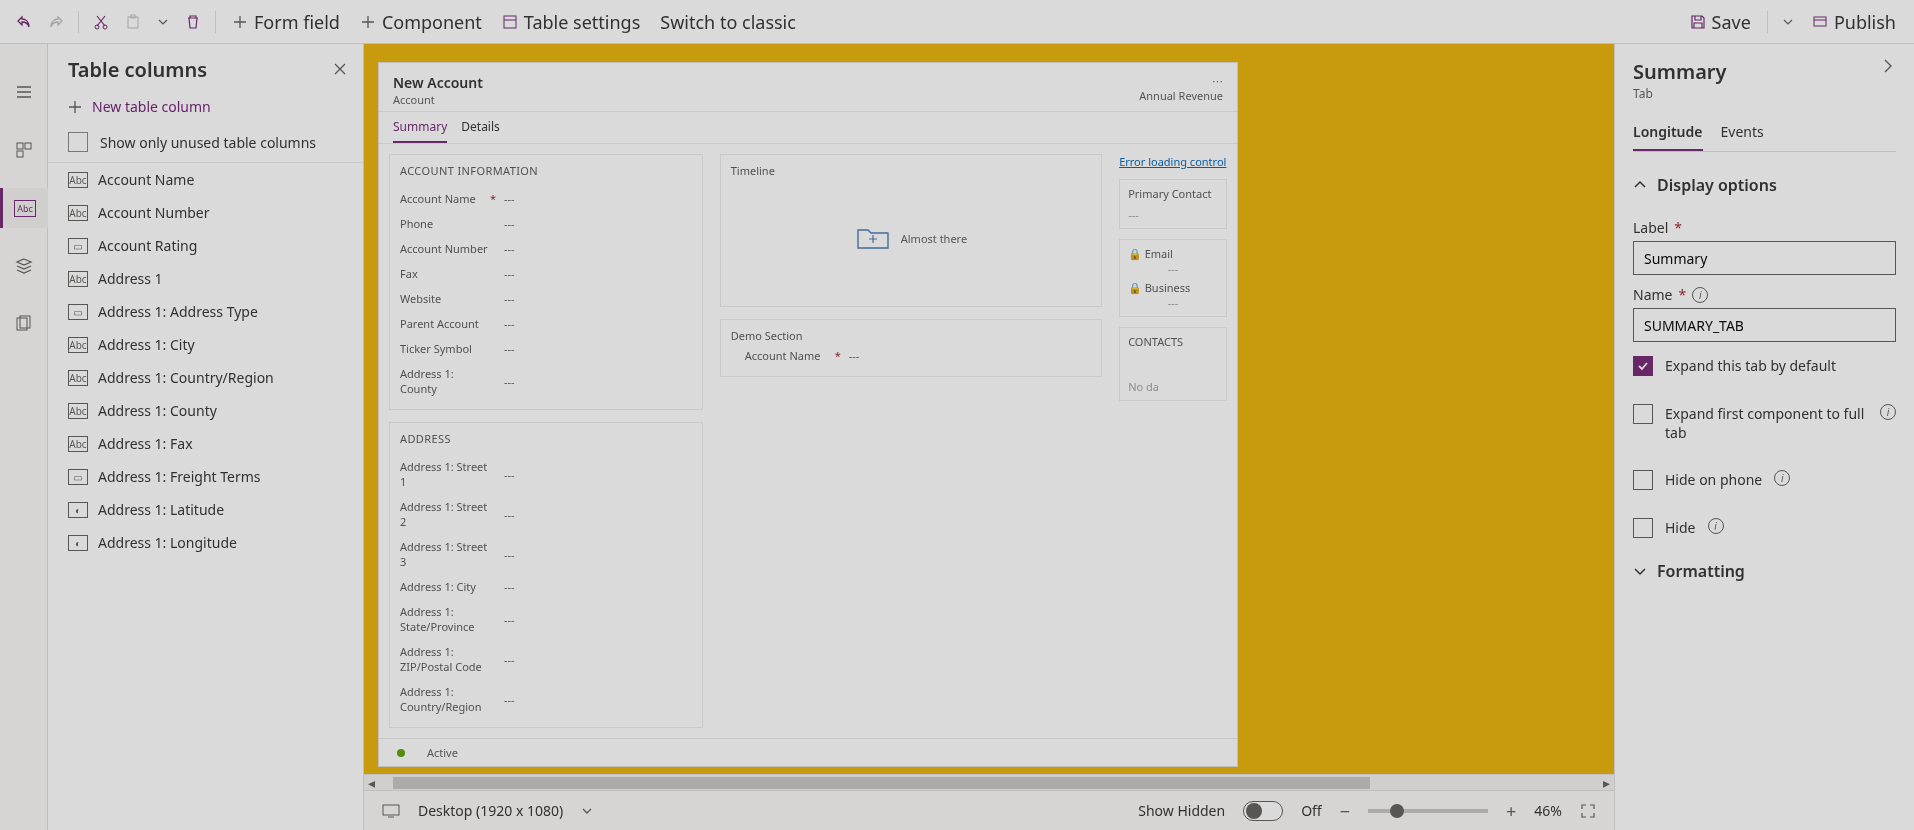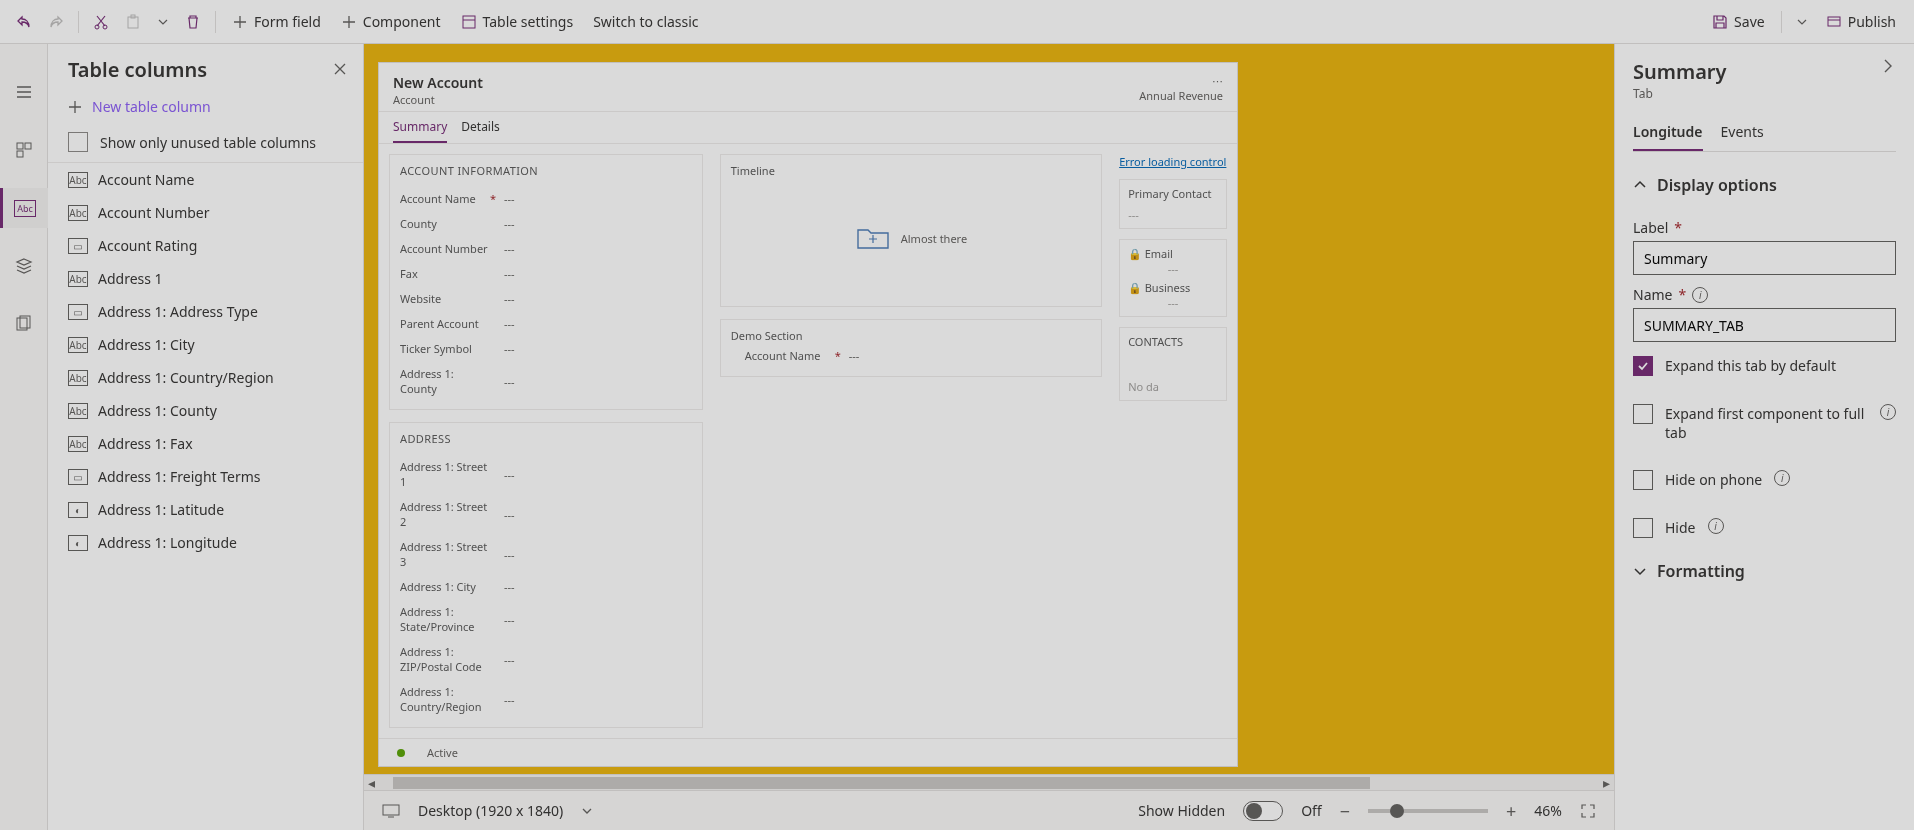--- a/index.html
+++ b/index.html
@@ -12,21 +12,21 @@
   position: fixed;
   inset: 0;
   background: rgba(50,50,50,0.18);
   pointer-events: none;
   z-index: 9999;
 }
 
 
 .toolbar {
   height: 44px; background: #fff; display: flex; align-items: center;
-  padding: 0 8px; border-bottom: 1px solid #e1dfdd; font-size: 14px;
+  padding: 0 8px; border-bottom: 1px solid #e1dfdd; font-size: 18px;
 }
 .toolbar .tool-btn {
   display: inline-flex; align-items: center; gap: 6px; padding: 6px 10px;
   cursor: pointer; color: #323130;
 }
 .toolbar .tool-btn.icon-only { padding: 6px 8px; }
 .toolbar .sep { width: 1px; height: 22px; background: #e1dfdd; margin: 0 6px; }
 .toolbar .spacer { flex: 1; }
 .toolbar svg { width: 16px; height: 16px; }
 .toolbar .chev svg { width: 12px; height: 12px; }
@@ -57,21 +57,21 @@
 .search-box {
   flex: 1; display: flex; align-items: center; gap: 8px; border: 1px solid #8a8886;
   padding: 6px 10px; height: 34px;
 }
 .search-box input {
   border: none; outline: none; flex:1; font-size: 14px; background: transparent;
 }
 .filter-btn {
   height: 34px; width: 52px; border: 1px solid #8a8886; display:flex; align-items:center; justify-content:center; gap:4px;
 }
-.new-col { padding: 6px 20px; display:flex; gap:10px; align-items:center; color:#8b5cf6; cursor:pointer;}
+.new-col { padding: 6px 20px; display:flex; gap:10px; align-items:center; color:#701a75; cursor:pointer;}
 .show-unused { padding: 10px 20px; display:flex; gap:12px; align-items:center; }
 .show-unused .cbox { width:20px; height:20px; border:1px solid #8a8886; }
 .col-list { flex:1; overflow-y: auto; border-top: 1px solid #edebe9; position: relative; }
 .col-item { display:flex; gap:10px; align-items:center; padding: 7px 20px; cursor: grab; }
 .col-item .ic { width:20px; height:16px; display:flex; align-items:center; justify-content:center; font-size:10px; border:1px solid #605e5c; color:#605e5c; }
 .col-list::-webkit-scrollbar { width: 16px; }
 .col-list::-webkit-scrollbar-thumb { background: #c8c6c4; }
 
 .canvas {
   flex: 1; background: #eab308; display:flex; flex-direction:column; position: relative;
@@ -338,21 +338,21 @@
           <div class="form-col1">
             <div class="section">
               <div class="sect-title">ACCOUNT INFORMATION</div>
               <div id="sec1-fields">
                   <div class="field-row">
                     <span class="flabel">Account Name</span>
                     <span class="freq">*</span>
                     <span class="fval">---</span>
                   </div>
                   <div class="field-row">
-                    <span class="flabel">County</span>
+                    <span class="flabel">Phone</span>
                     <span class="freq"></span>
                     <span class="fval">---</span>
                   </div>
                   <div class="field-row">
                     <span class="flabel">Account Number</span>
                     <span class="freq"></span>
                     <span class="fval">---</span>
                   </div>
                   <div class="field-row">
                     <span class="flabel">Fax</span>
@@ -470,21 +470,21 @@
       <div class="track">
           <div class="thumb"></div>
         </div>
       <span style="padding:0 4px;color:#605e5c">▸</span>
     </div>
     <div class="status-bar">
       <svg width="18" height="14" viewBox="0 0 18 14">
           <rect x="1" y="1" width="16" height="10" fill="none" stroke="#605e5c"></rect>
           <path d="M6 13h6" stroke="#605e5c"></path>
         </svg>
-      <span>Desktop (1920 x 1840)</span>
+      <span>Desktop (1920 x 1080)</span>
       <svg width="12" height="12" viewBox="0 0 12 12">
           <path d="M2 4l4 4 4-4" fill="none" stroke="#605e5c" stroke-width="1.3"></path>
         </svg>
       <div class="spacer"></div>
       <span>Show Hidden</span>
       <span class="toggle"></span>
       <span>Off</span>
       <span style="font-size:18px;color:#605e5c">−</span>
       <div class="zoom-slider">
           <div class="knob"></div>

